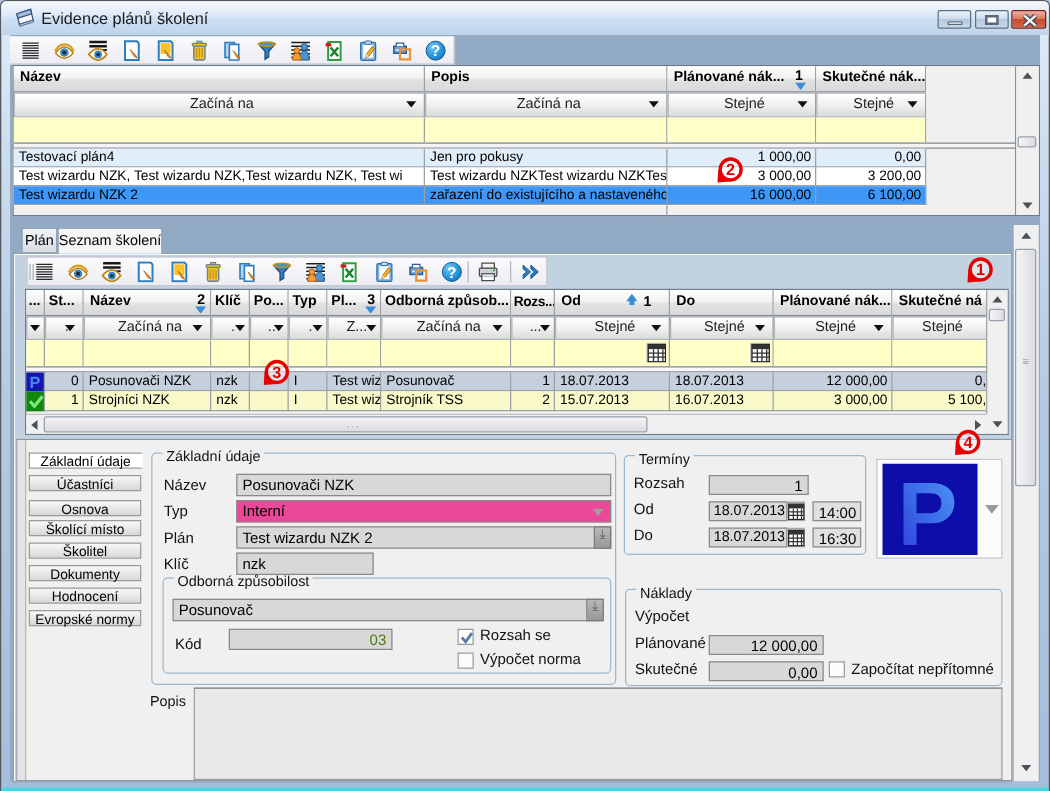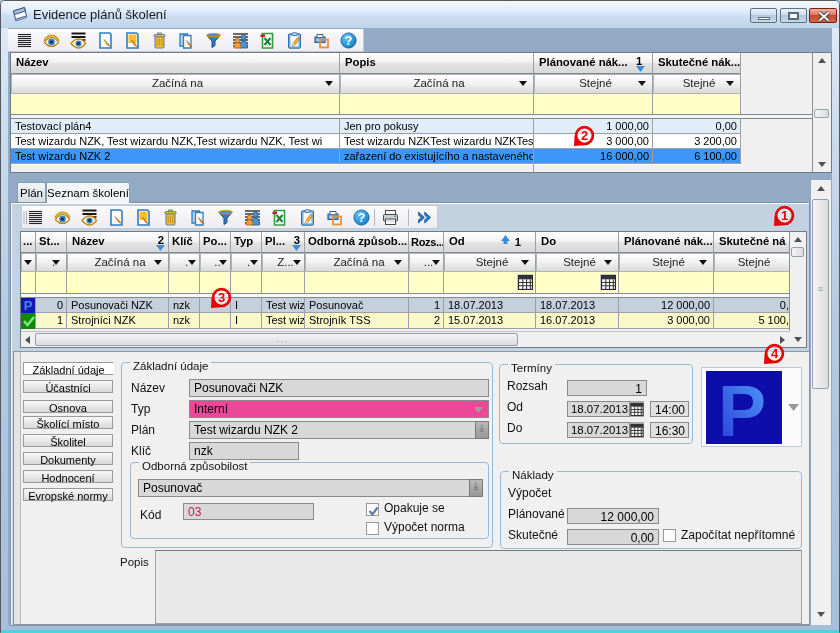--- a/index.html
+++ b/index.html
@@ -501,25 +501,25 @@
         <div class="finput" style="left:67px;top:58px;width:300px;height:18px;">Test wizardu NZK 2</div>
         <div class="btnsel" style="left:353px;top:58px;height:18px;">⤓</div>
         <div class="flabel" style="left:9px;top:82px;">Klíč</div>
         <div class="finput" style="left:67px;top:79px;width:110px;height:18px;">nzk</div>
 
         <div class="gbox" style="left:8px;top:99px;width:359px;height:77px;">
           <div class="glabel">Odborná způsobilost</div>
           <div class="finput" style="left:7px;top:16px;width:345px;height:18px;">Posunovač</div>
           <div class="btnsel" style="left:338px;top:16px;height:18px;">⤓</div>
           <div class="flabel" style="left:9px;top:46px;">Kód</div>
-          <div class="finput" style="left:52px;top:40px;width:131px;height:17px;color:#be185d;">03</div>
+          <div class="finput" style="left:52px;top:40px;width:131px;height:17px;color:#4d7c0f;text-align:right;">03</div>
           <div class="cb" style="left:235px;top:40px;"><svg width="13" height="13">
                 <path d="M2.5 6 L5.5 9.5 L10.5 2.5" stroke="#5a7aa0" stroke-width="2.2" fill="none"></path>
               </svg></div>
-          <div class="flabel" style="left:253px;top:39px;">Opakuje se</div>
+          <div class="flabel" style="left:253px;top:39px;">Rozsah se</div>
           <div class="cb" style="left:235px;top:59px;"></div>
           <div class="flabel" style="left:253px;top:58px;">Výpočet norma</div>
         </div>
       </div>
 
       <div class="gbox" style="left:485px;top:12px;width:194px;height:80px;">
         <div class="glabel">Termíny</div>
         <div class="flabel" style="left:7px;top:15px;">Rozsah</div>
         <div class="finput num" style="left:67px;top:15px;width:80px;height:16px;text-align:right;">1</div>
         <div class="flabel" style="left:7px;top:36px;">Od</div>

